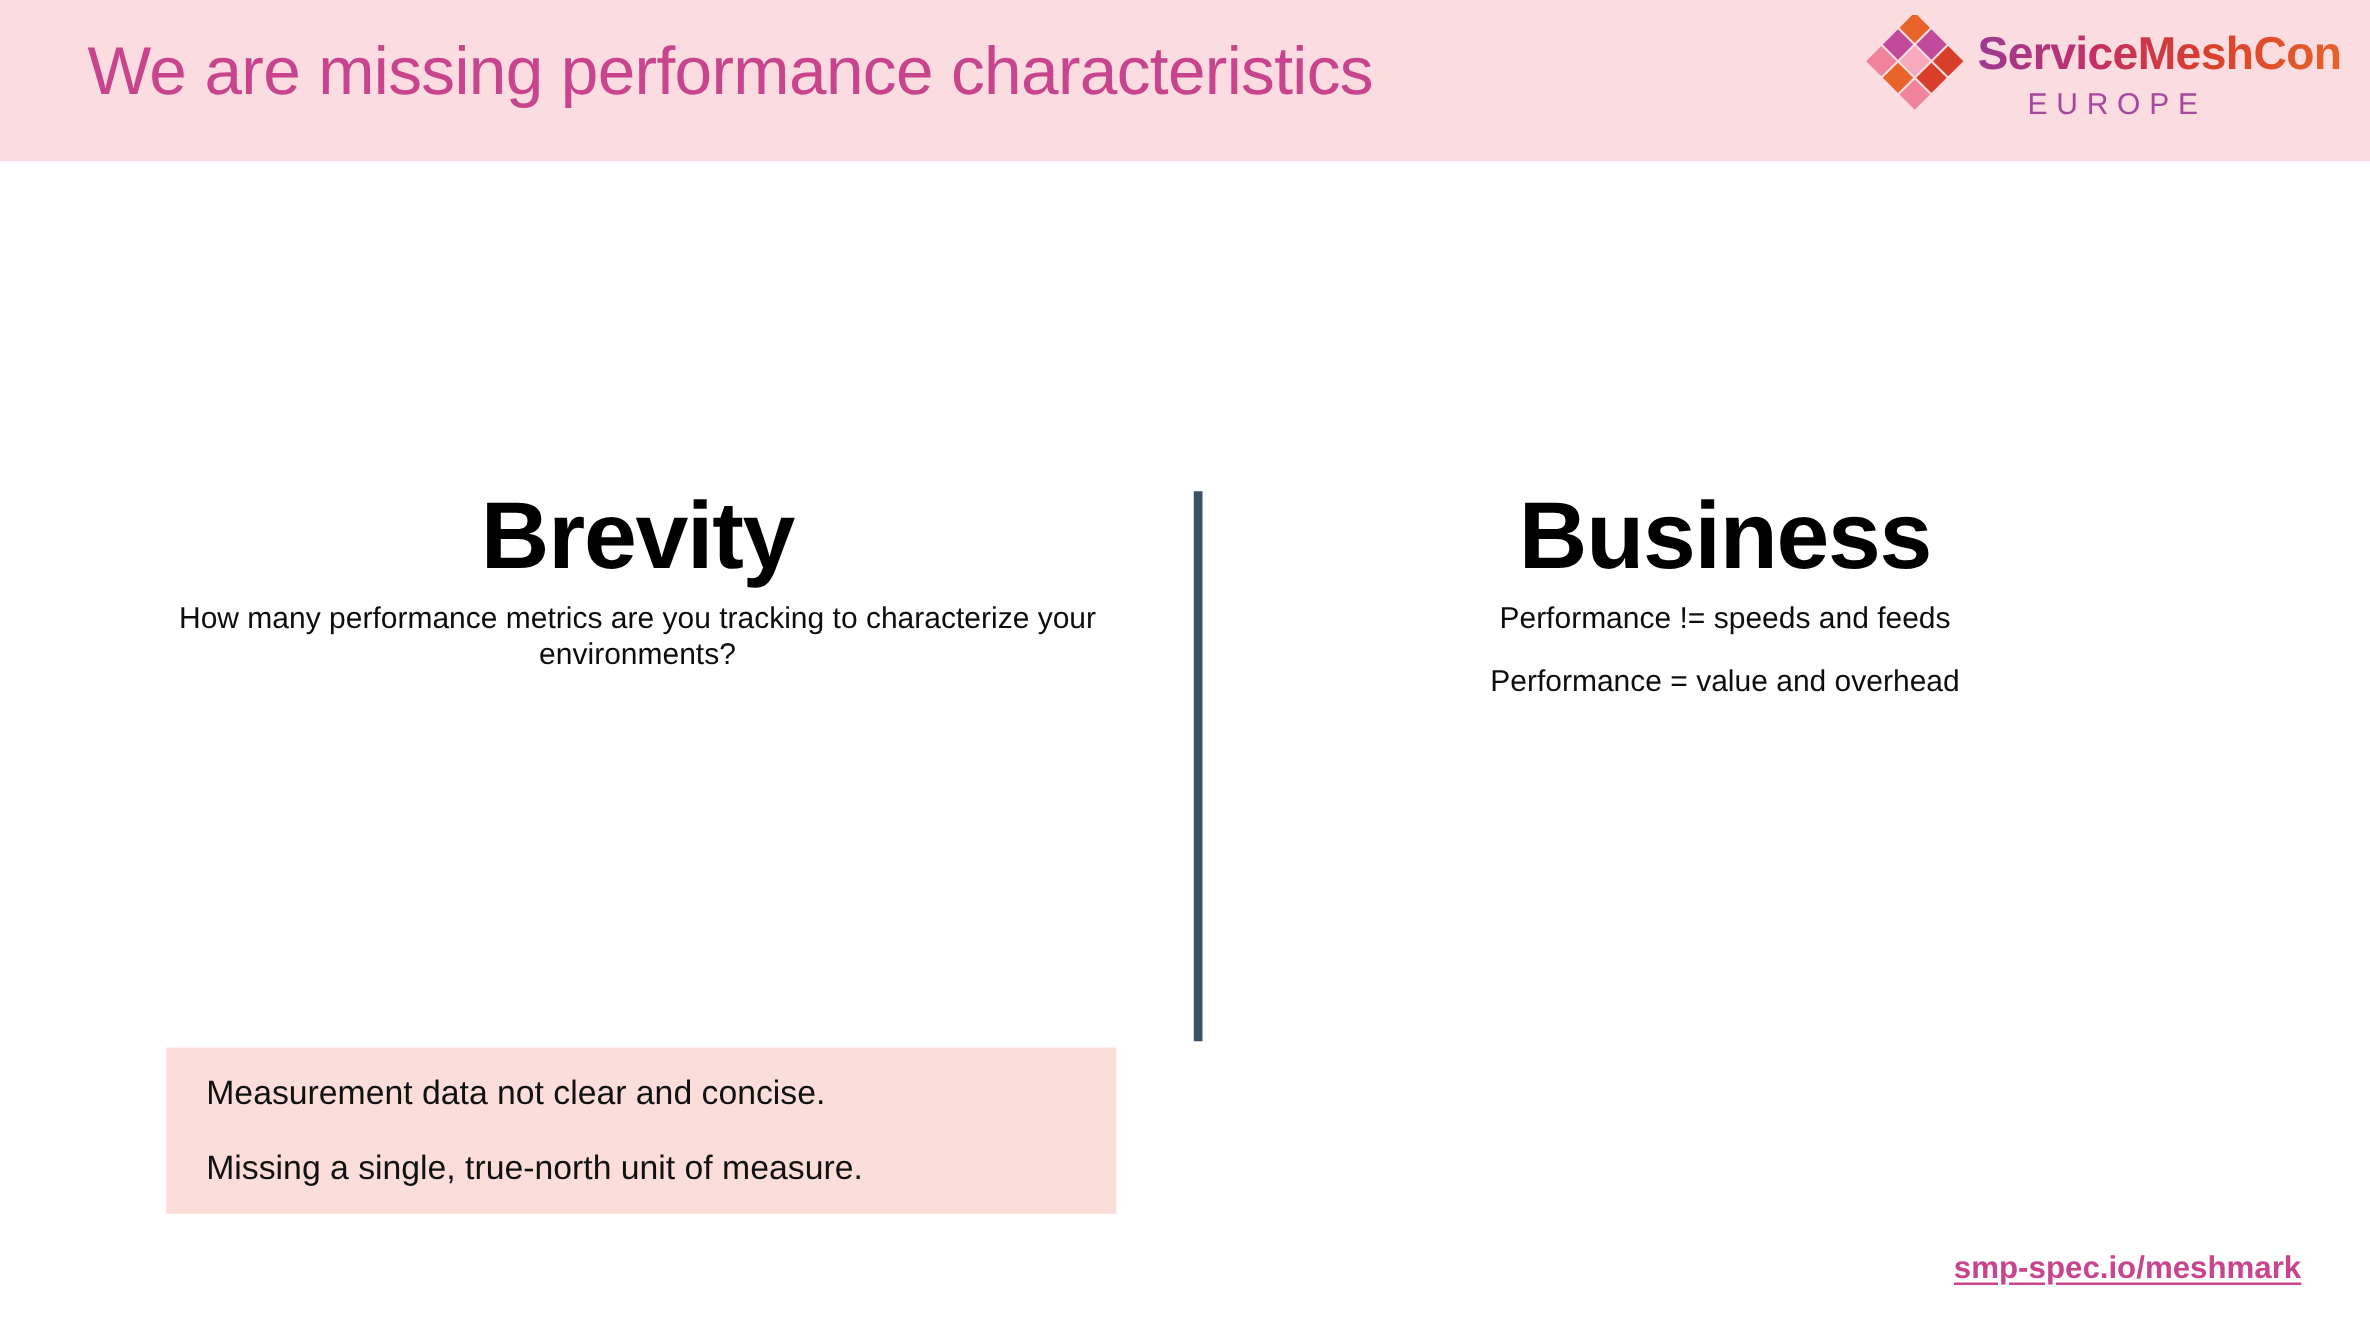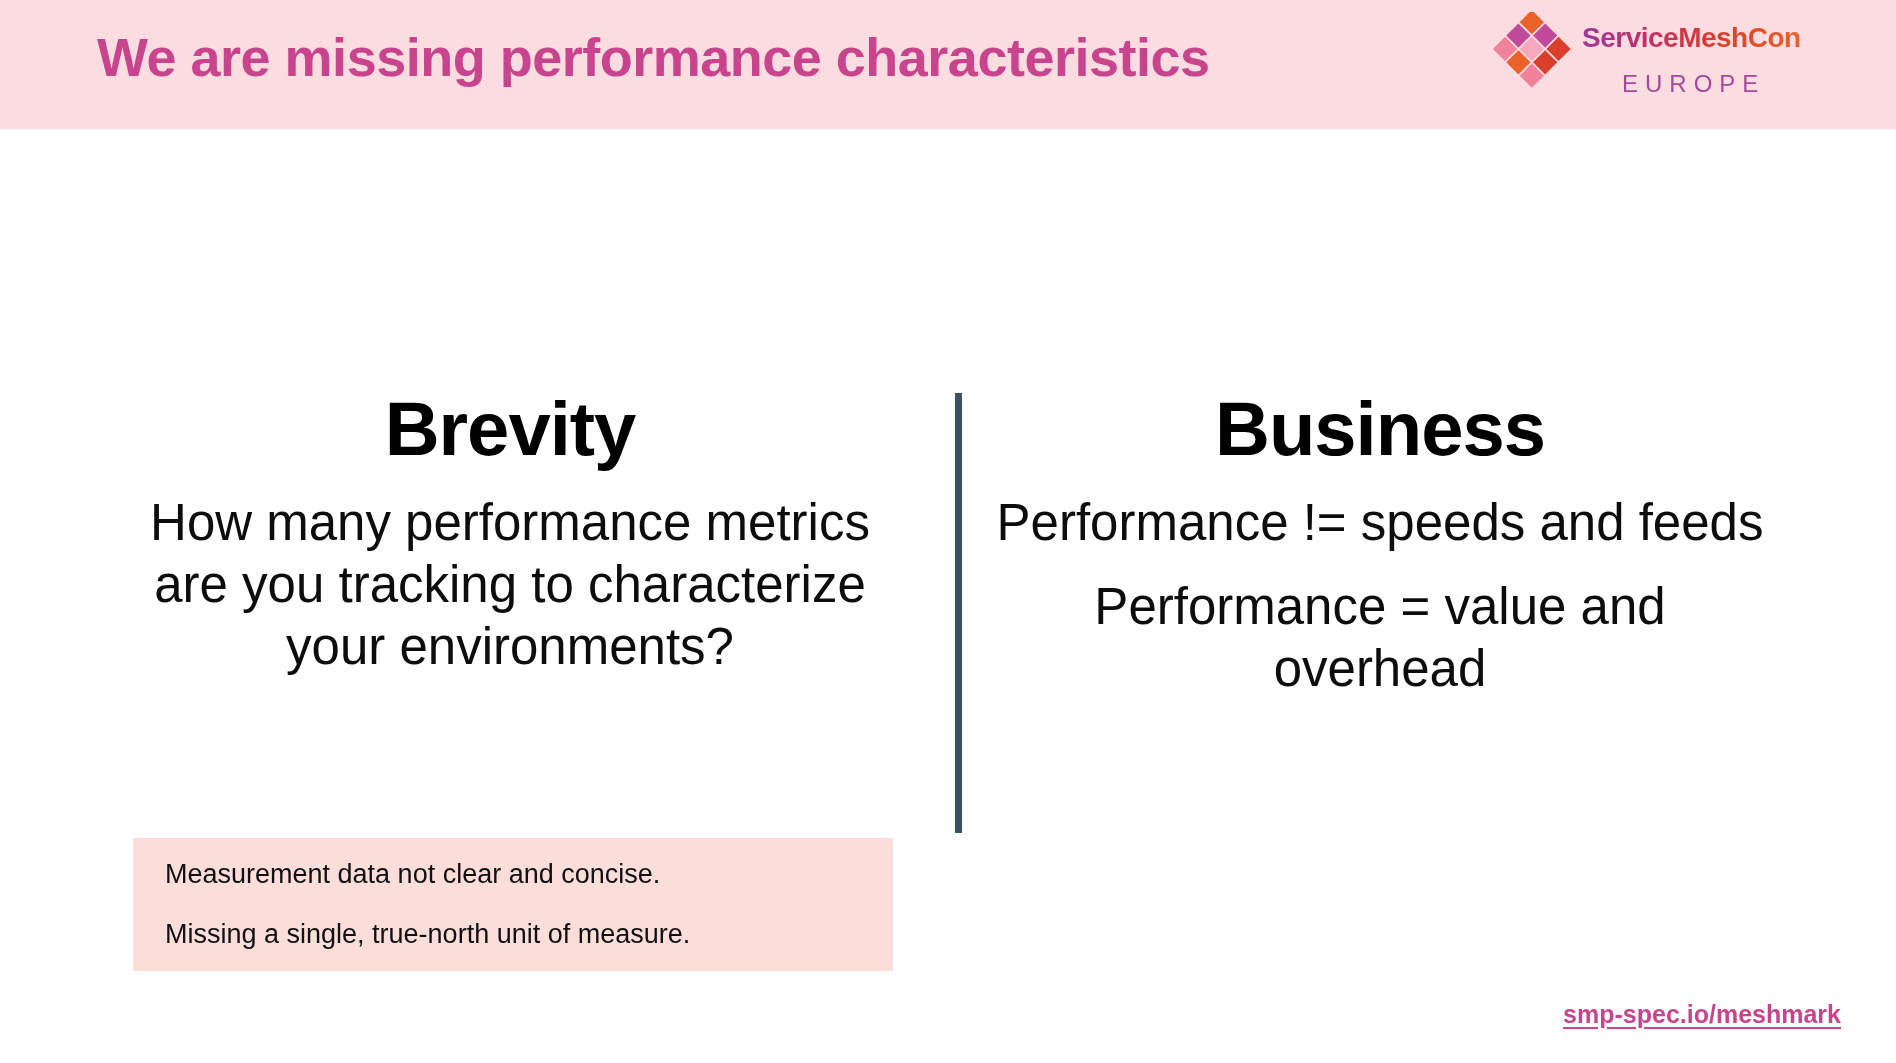--- a/index.html
+++ b/index.html
@@ -26,25 +26,24 @@
     width: 1896px;
     height: 129px;
     background: #fbdce0;
   }
 
   .slide-title {
     position: absolute;
     left: 70px;
     top: 26px;
     font-size: 54px;
-    font-weight: bold;
+    font-weight: normal;
     color: #c8448c;
     letter-spacing: -0.5px;
     white-space: nowrap;
-    margin-left: 27px;
   }
 
   
   .logo {
     position: absolute;
     right: 18px;
     top: 8px;
     width: 400px;
     height: 112px;
   }
@@ -52,21 +51,21 @@
     position: absolute;
     left: 12px;
     top: 4px;
     width: 86px;
     height: 86px;
   }
   .logo-word {
     position: absolute;
     left: 104px;
     top: 14px;
-    font-size: 28px;
+    font-size: 37px;
     font-weight: 600;
     letter-spacing: -0.5px;
     background: linear-gradient(90deg, #9c3a93 0%, #c0306a 30%, #d93e2b 62%, #e8622a 100%);
     -webkit-background-clip: text;
     background-clip: text;
     color: transparent;
     white-space: nowrap;
   }
   .logo-europe {
     position: absolute;
@@ -111,22 +110,22 @@
 
   .col-heading {
     font-size: 76px;
     font-weight: bold;
     color: #000000;
     line-height: 1.02;
     letter-spacing: -1px;
   }
 
   .col-body {
-    margin-top: 24px;
-    font-size: 51px;
+    margin-top: 12px;
+    font-size: 24px;
     color: #0d0d0d;
     line-height: 1.22;
     font-weight: 400;
   }
   .col-body .line { display: block; }
   .col-body .line.em { font-style: italic; }
   .col-right .col-body .line { margin-bottom: 22px; }
   .col-right .col-body .line:last-child { margin-bottom: 0; }
 
   

